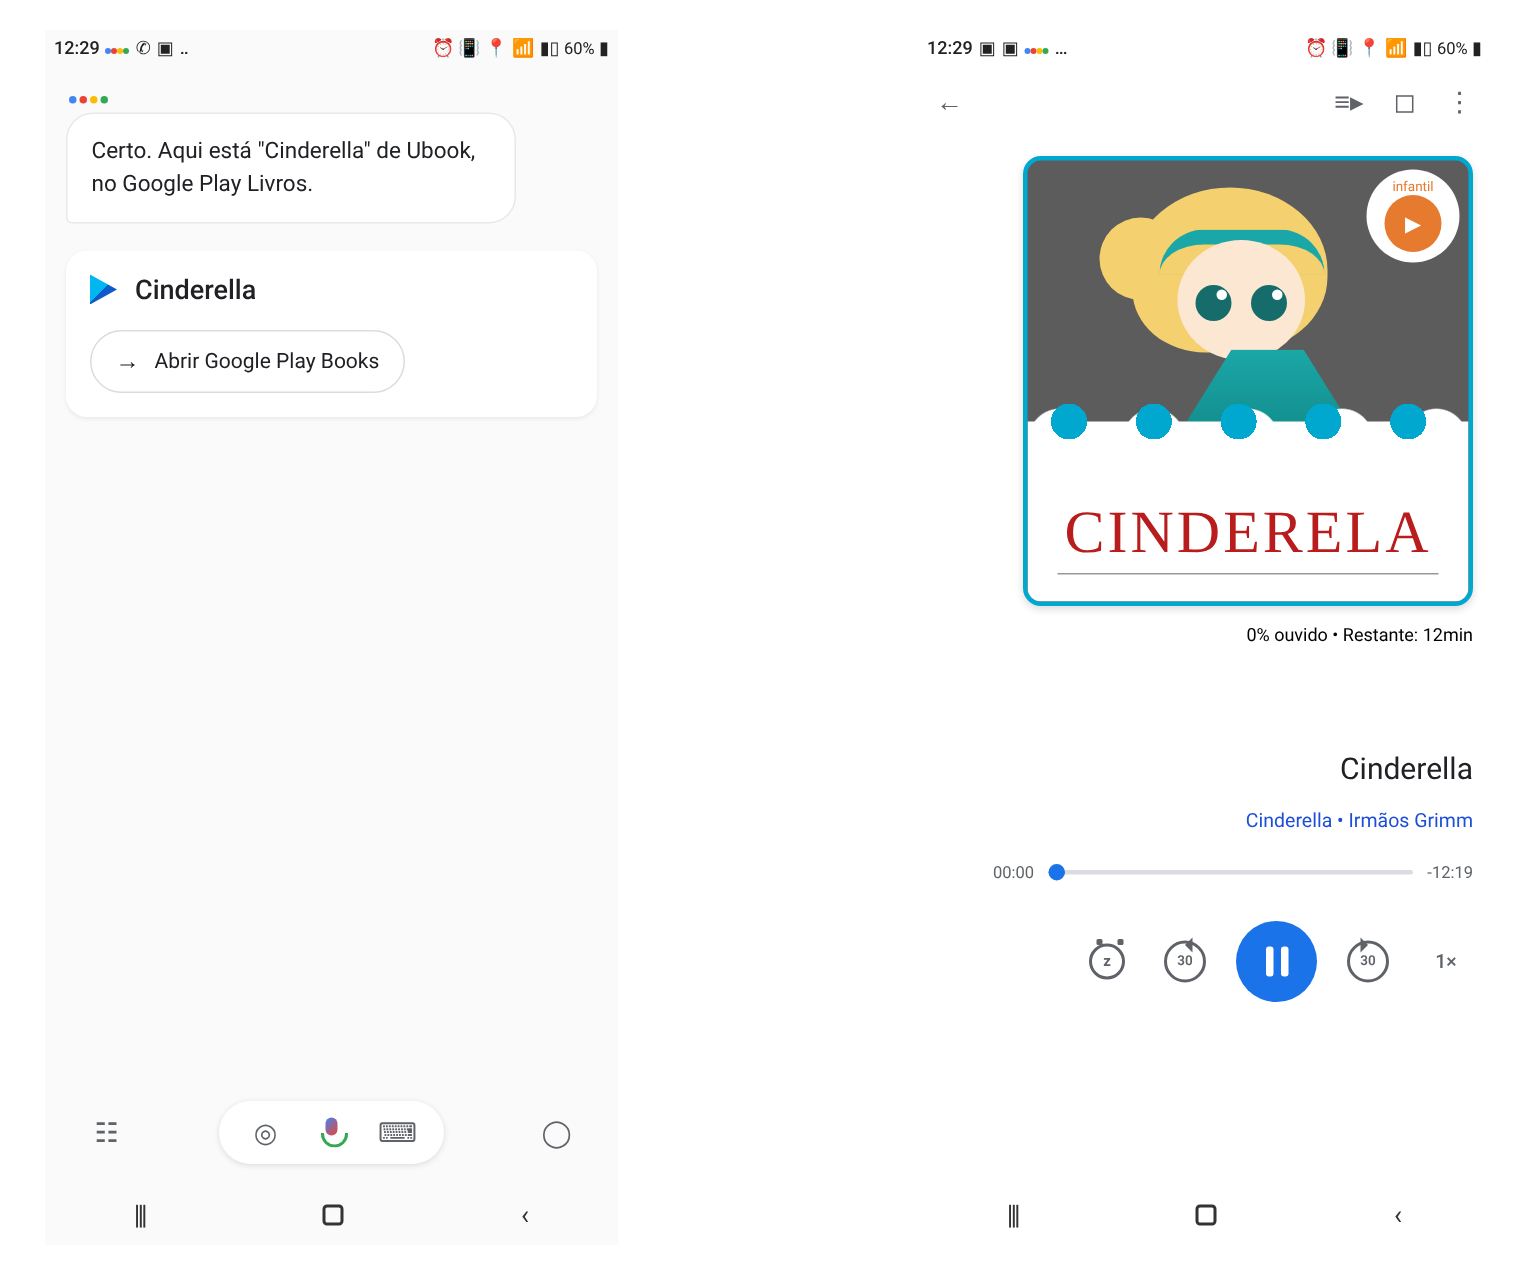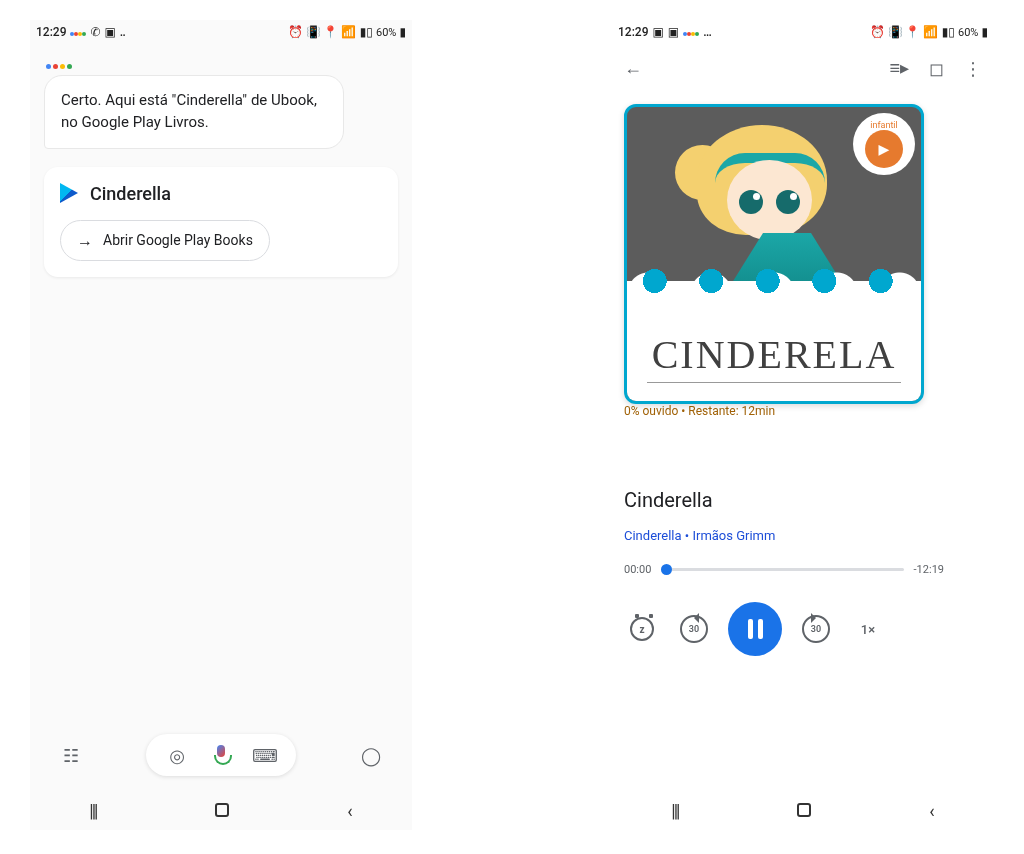--- a/index.html
+++ b/index.html
@@ -39,51 +39,51 @@
 
   .navbar{ height:40px; display:flex; align-items:center; justify-content:space-around; color:#555;}
   .nav-recent,.nav-home,.nav-back{ font-size:18px; color:#333;}
   .nav-recent{ letter-spacing:-2px;}
   .nav-home{ width:14px; height:14px; border:2px solid #333; border-radius:3px;}
 
   
   .appbar{ height:48px; display:flex; align-items:center; justify-content:space-between; padding:0 12px;}
   .ab-left,.ab-right{ display:flex; align-items:center; gap:20px; color:#5f6368;}
   .ab-icon{ font-size:18px;}
-  .player{ flex:1; display:flex; flex-direction:column; align-items:flex-start; padding:12px;}
+  .player{ flex:1; display:flex; flex-direction:column; align-items:flex-end; padding:12px;}
   .cover{ width:300px; height:300px; border-radius:12px; border:3px solid #00a7cf; background:#5c5c5c; position:relative; overflow:hidden; box-shadow:0 2px 6px rgba(0,0,0,0.15);}
   .cover .cloud{ position:absolute; bottom:0; left:0; right:0; height:120px; background:#fff;}
   .cover .cloud::before{ content:""; position:absolute; top:-22px; left:-10px; right:-10px; height:44px; background:radial-gradient(circle at 12% 50%, #00a7cf 12px, transparent 12px), radial-gradient(circle at 30% 50%, #00a7cf 12px, transparent 12px), radial-gradient(circle at 48% 50%, #00a7cf 12px, transparent 12px), radial-gradient(circle at 66% 50%, #00a7cf 12px, transparent 12px), radial-gradient(circle at 84% 50%, #00a7cf 12px, transparent 12px);}
   .cover .scallop{ position:absolute; bottom:108px; left:-10px; right:-10px; height:40px; }
   .cover .scallop::before{ content:""; position:absolute; inset:0; background:
     radial-gradient(circle at 10% 100%, #fff 20px, transparent 21px),
     radial-gradient(circle at 30% 100%, #fff 20px, transparent 21px),
     radial-gradient(circle at 50% 100%, #fff 20px, transparent 21px),
     radial-gradient(circle at 70% 100%, #fff 20px, transparent 21px),
     radial-gradient(circle at 90% 100%, #fff 20px, transparent 21px);}
   .cover .scallop::after{ content:""; position:absolute; inset:-6px 0 6px 0; background:
     radial-gradient(circle at 10% 100%, #00a7cf 22px, transparent 23px),
     radial-gradient(circle at 30% 100%, #00a7cf 22px, transparent 23px),
     radial-gradient(circle at 50% 100%, #00a7cf 22px, transparent 23px),
     radial-gradient(circle at 70% 100%, #00a7cf 22px, transparent 23px),
     radial-gradient(circle at 90% 100%, #00a7cf 22px, transparent 23px); z-index:-1;}
-  .cover-title{ position:absolute; bottom:18px; left:0; right:0; text-align:center; font-family: "Comic Sans MS", cursive; font-size:40px; letter-spacing:2px; color:#404040; border-bottom:1px solid #999; margin:0 20px; padding-bottom:4px;}
+  .cover-title{ position:absolute; bottom:18px; left:0; right:0; text-align:center; font-family: "Comic Sans MS", cursive; font-size:40px; letter-spacing:2px; color:#b91c1c; border-bottom:1px solid #999; margin:0 20px; padding-bottom:4px;}
   .character{ position:absolute; top:18px; left:30px; width:220px; height:190px;}
   .hair{ position:absolute; left:40px; top:0; width:130px; height:110px; background:#f4d06f; border-radius:60% 60% 55% 45%;}
   .bun{ position:absolute; left:18px; top:20px; width:55px; height:55px; background:#f4d06f; border-radius:50%;}
   .face{ position:absolute; left:70px; top:35px; width:85px; height:80px; background:#fce7d2; border-radius:50%;}
   .eye{ position:absolute; top:30px; width:24px; height:24px; background:#166b6b; border-radius:50%;}
   .eye.l{ left:12px;} .eye.r{ right:12px;}
   .eye::after{ content:""; position:absolute; right:3px; top:3px; width:7px; height:7px; background:#fff; border-radius:50%;}
   .headband{ position:absolute; left:58px; top:28px; width:110px; height:30px; border-top:10px solid #1ba7a7; border-radius:60px 60px 0 0;}
   .dress{ position:absolute; left:50px; top:108px; width:160px; height:90px; background:linear-gradient(#1ba7a7,#0d7d7d); clip-path:polygon(35% 0,65% 0,100% 100%,0 100%); border-radius:0 0 50% 50%;}
   .badge{ position:absolute; right:6px; top:6px; width:62px; height:62px; background:#fff; border-radius:50%; display:flex; align-items:center; justify-content:center; flex-direction:column; font-size:9px; color:#e67a2e;}
   .badge .inner{ width:38px; height:38px; background:#e67a2e; border-radius:50%; display:flex; align-items:center; justify-content:center; color:#fff; font-size:14px;}
 
-  .progress-sub{ margin-top:0; font-size:12px; color:#a16207;}
+  .progress-sub{ margin-top:12px; font-size:12px; color:#000000;}
   .track-title{ margin-top:70px; font-size:20px; color:#202124;}
   .track-sub{ margin-top:16px; font-size:13px; color:#1d4ed8;}
   .seek{ display:flex; align-items:center; gap:10px; margin-top:20px; width:320px; font-size:11px; color:#5f6368;}
   .seekbar{ flex:1; height:3px; background:#dadce0; border-radius:2px; position:relative;}
   .seekbar::before{ content:""; position:absolute; left:0; top:-4px; width:11px; height:11px; background:#1a73e8; border-radius:50%;}
   .controls{ display:flex; align-items:center; justify-content:center; gap:16px; margin-top:26px;}
   .ctrl{ color:#5f6368; font-size:14px; display:flex; flex-direction:column; align-items:center; width:36px; height:36px; justify-content:center;}
   .rewind,.forward{ width:28px; height:28px; border:2.2px solid #5f6368; border-radius:50%; position:relative; display:flex; align-items:center; justify-content:center; font-size:9px; font-weight:600;}
   .rewind::before{ content:""; position:absolute; top:-4px; left:7px; border:5px solid transparent; border-right-color:#5f6368;}
   .forward::before{ content:""; position:absolute; top:-4px; right:7px; border:5px solid transparent; border-left-color:#5f6368;}

